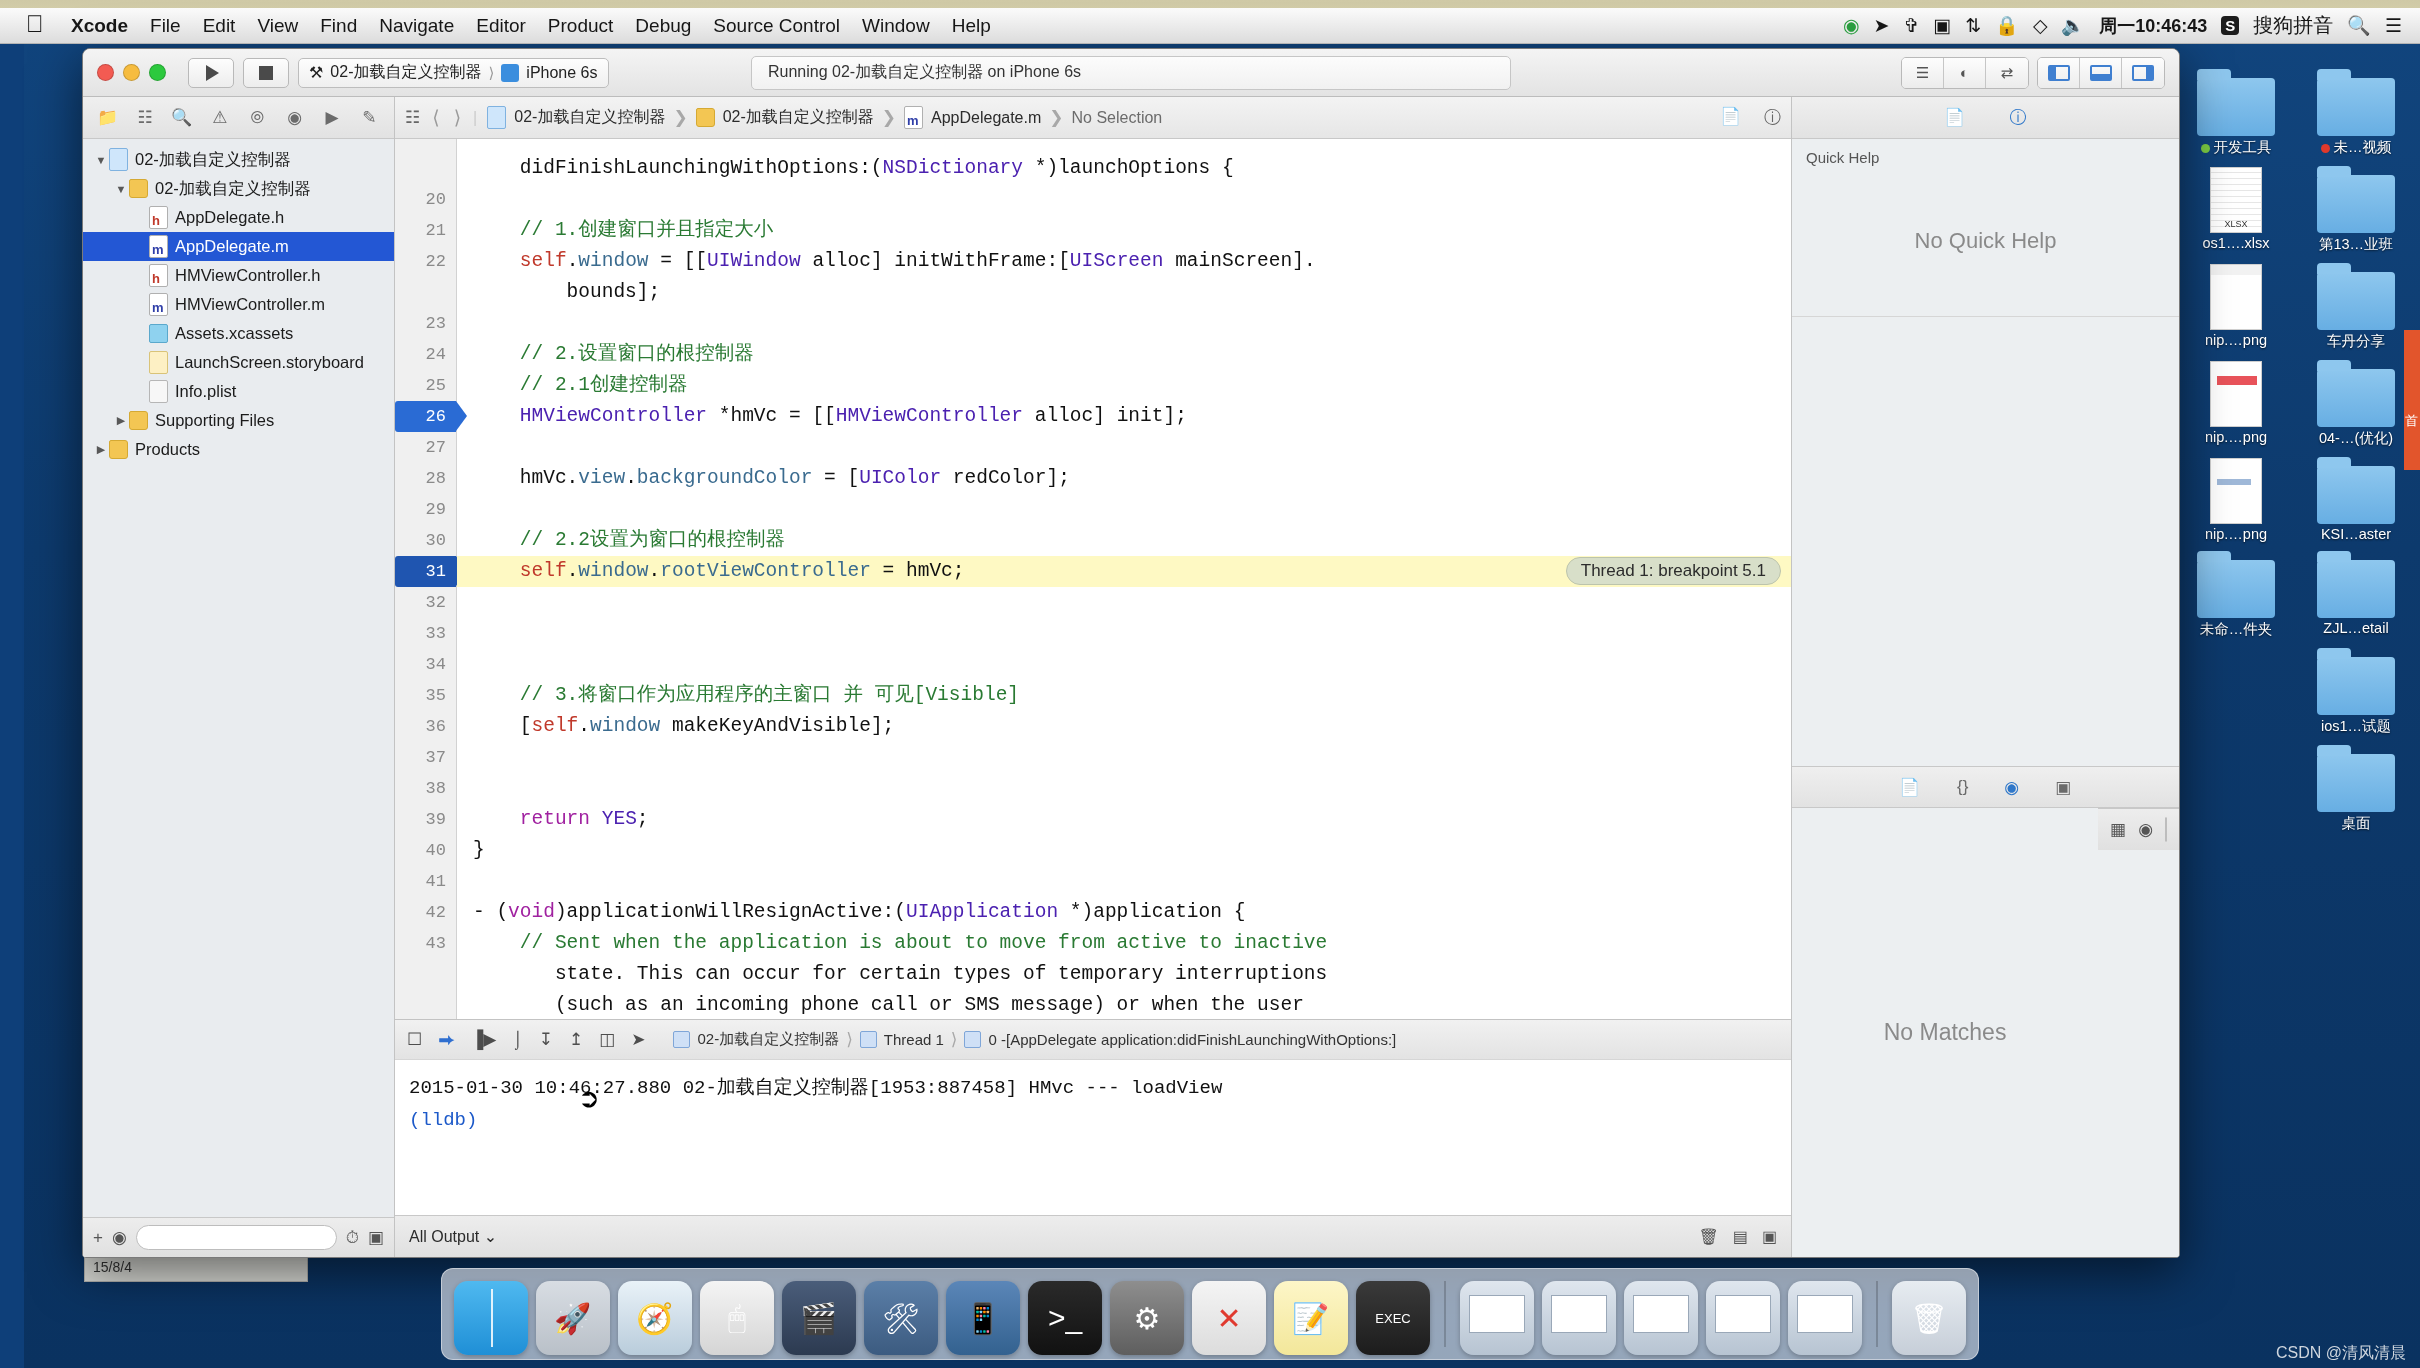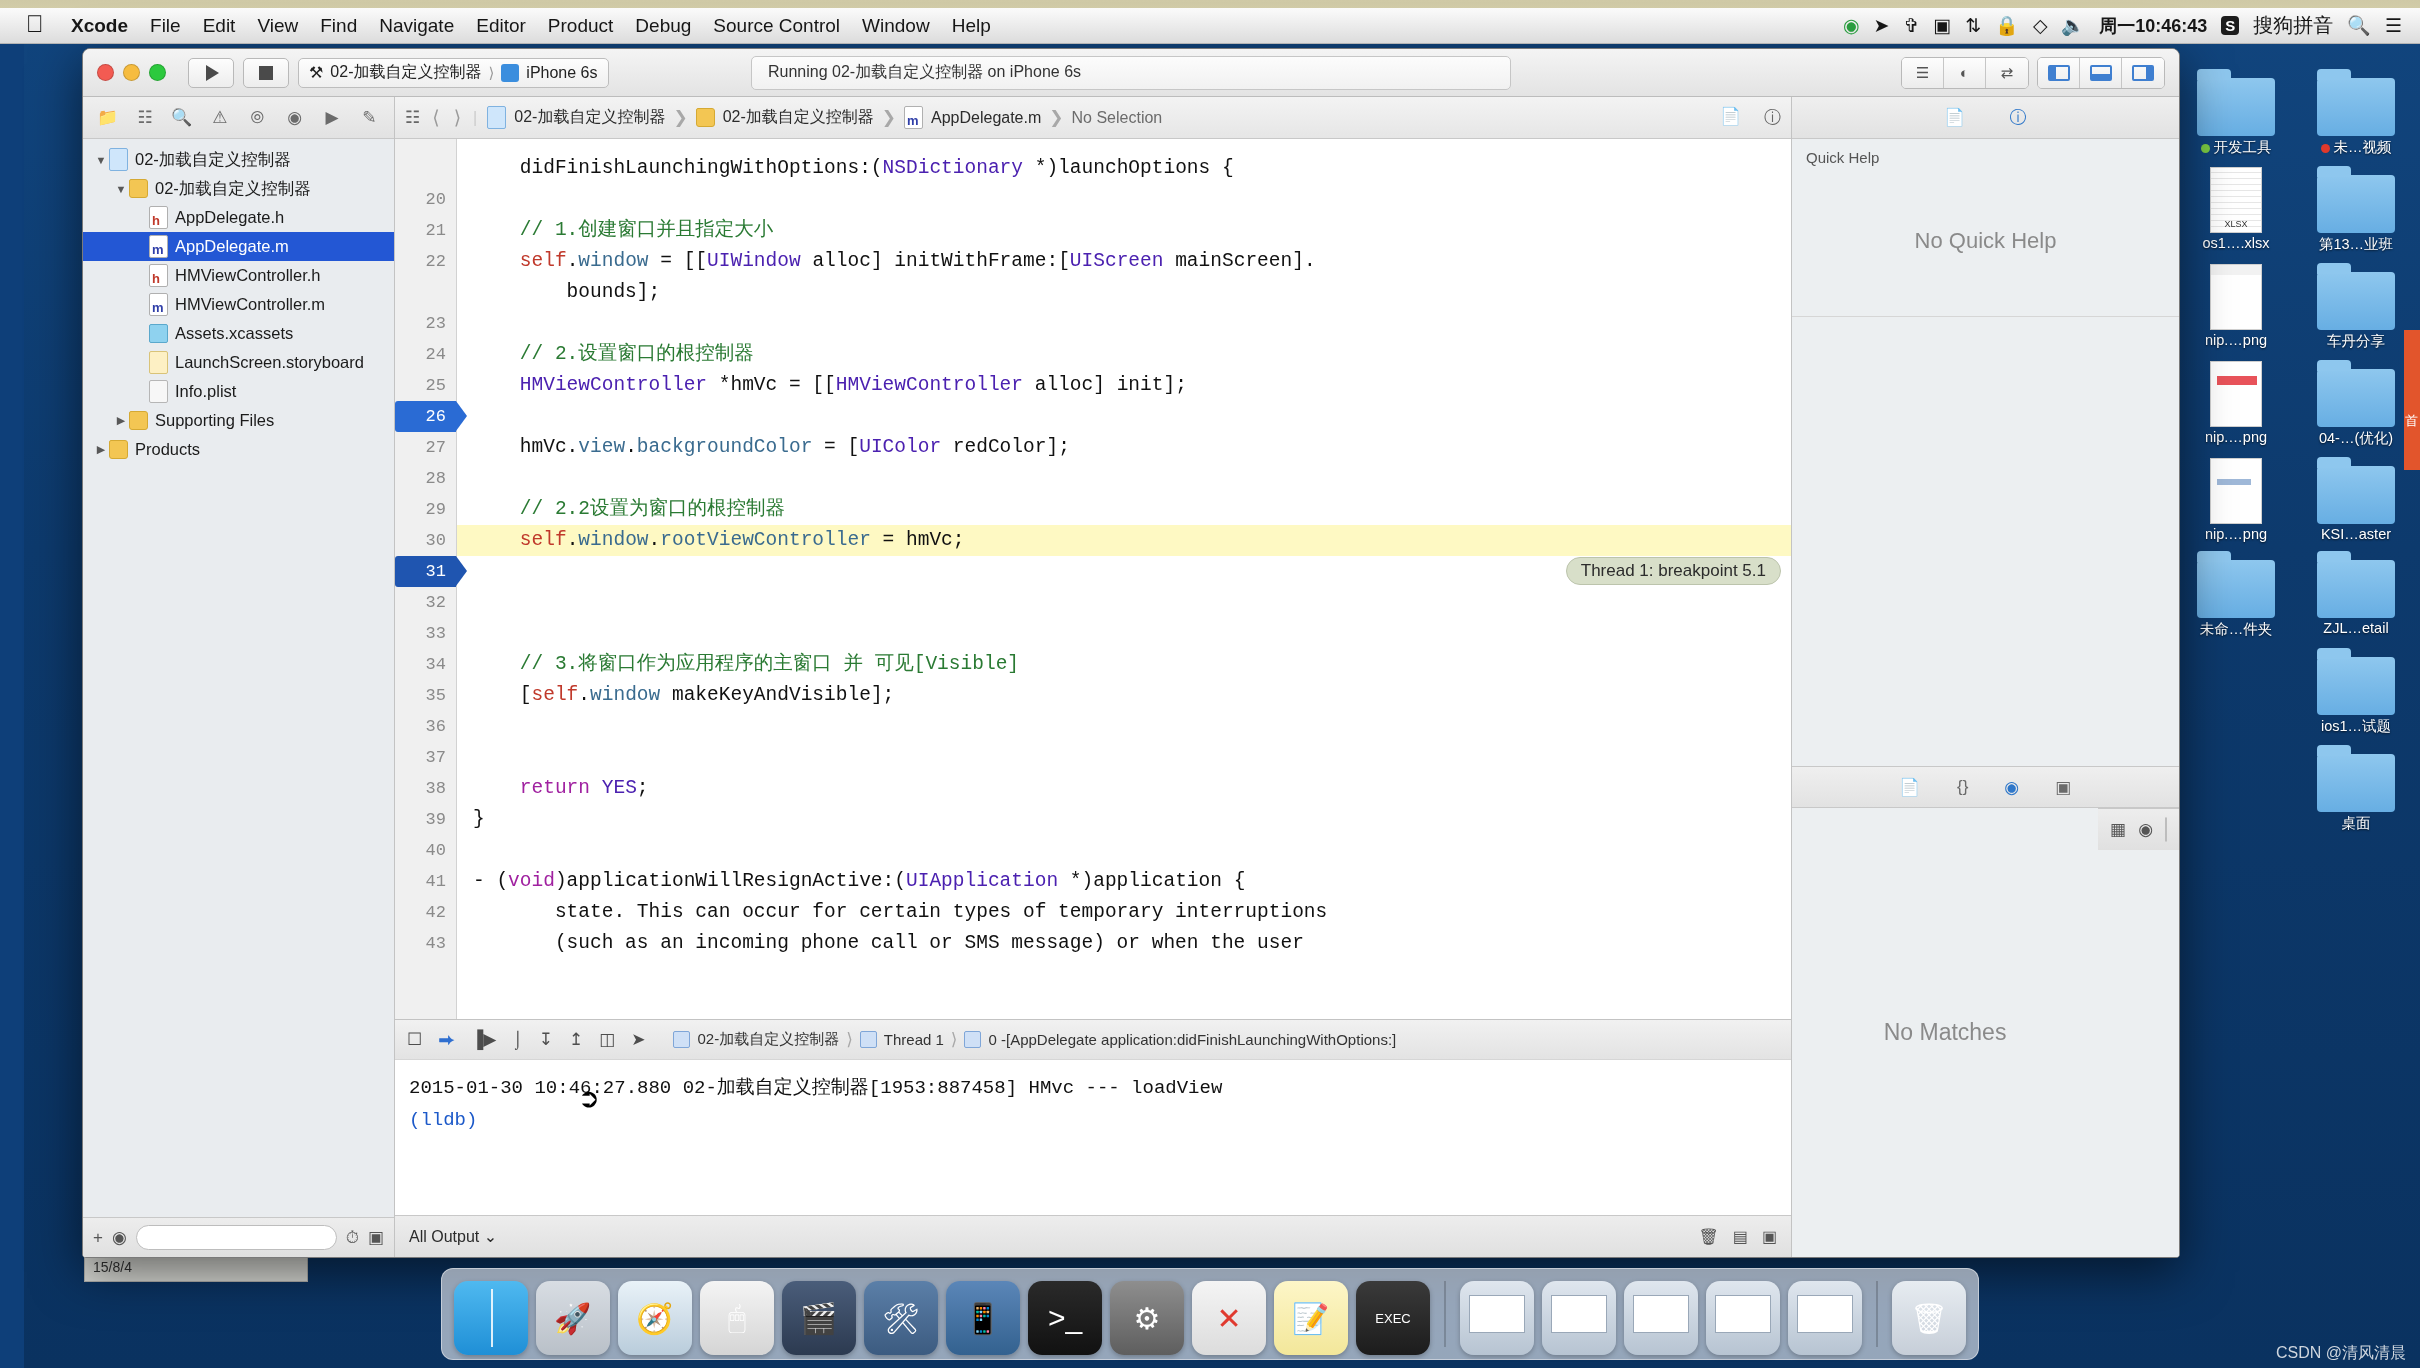--- a/index.html
+++ b/index.html
@@ -684,37 +684,39 @@
             <div class="gl"></div>
           </div>
         <div id="code">
             <div class="cl">    didFinishLaunchingWithOptions:(<span class="type">NSDictionary</span> *)launchOptions {</div>
             <div class="cl">&nbsp;</div>
             <div class="cl"><span class="com">    // 1.创建窗口并且指定大小</span></div>
             <div class="cl">    <span class="selfkw">self</span>.<span class="prop">window</span> = [[<span class="type">UIWindow</span> alloc] initWithFrame:[<span class="type">UIScreen</span> mainScreen].</div>
             <div class="cl">        bounds];</div>
             <div class="cl">&nbsp;</div>
             <div class="cl"><span class="com">    // 2.设置窗口的根控制器</span></div>
+            <div class="cl"><span class="com">    // 2.1创建控制器</span></div>
             <div class="cl">    <span class="type">HMViewController</span> *hmVc = [[<span class="type">HMViewController</span> alloc] init];</div>
             <div class="cl">&nbsp;</div>
             <div class="cl">    hmVc.<span class="prop">view</span>.<span class="prop">backgroundColor</span> = [<span class="type">UIColor</span> redColor];</div>
             <div class="cl">&nbsp;</div>
             <div class="cl"><span class="com">    // 2.2设置为窗口的根控制器</span></div>
             <div class="cl hl">    <span class="selfkw">self</span>.<span class="prop">window</span>.<span class="prop">rootViewController</span> = hmVc;</div>
             <div class="cl">&nbsp;</div>
             <div class="cl">&nbsp;</div>
             <div class="cl">&nbsp;</div>
             <div class="cl"><span class="com">    // 3.将窗口作为应用程序的主窗口 并 可见[Visible]</span></div>
             <div class="cl">    [<span class="selfkw">self</span>.<span class="prop">window</span> makeKeyAndVisible];</div>
             <div class="cl">&nbsp;</div>
             <div class="cl">&nbsp;</div>
             <div class="cl">    <span class="kw">return</span> <span class="type">YES</span>;</div>
             <div class="cl">}</div>
             <div class="cl">&nbsp;</div>
             <div class="cl">- (<span class="kw">void</span>)applicationWillResignActive:(<span class="type">UIApplication</span> *)application {</div>
+            <div class="cl"><span class="com">    // Sent when the application is about to move from active to inactive</span></div>
             <div class="cl">       state. This can occur for certain types of temporary interruptions</div>
             <div class="cl">       (such as an incoming phone call or SMS message) or when the user</div>
           </div>
         <div id="bp-chip" style="top: 418px;">Thread 1: breakpoint 5.1</div>
       </div>
 
       <div id="debugbar">
         <span class="db-ic">☐</span>
         <span class="db-ic blue">⮕</span>
         <span class="db-ic">▐▶</span>

